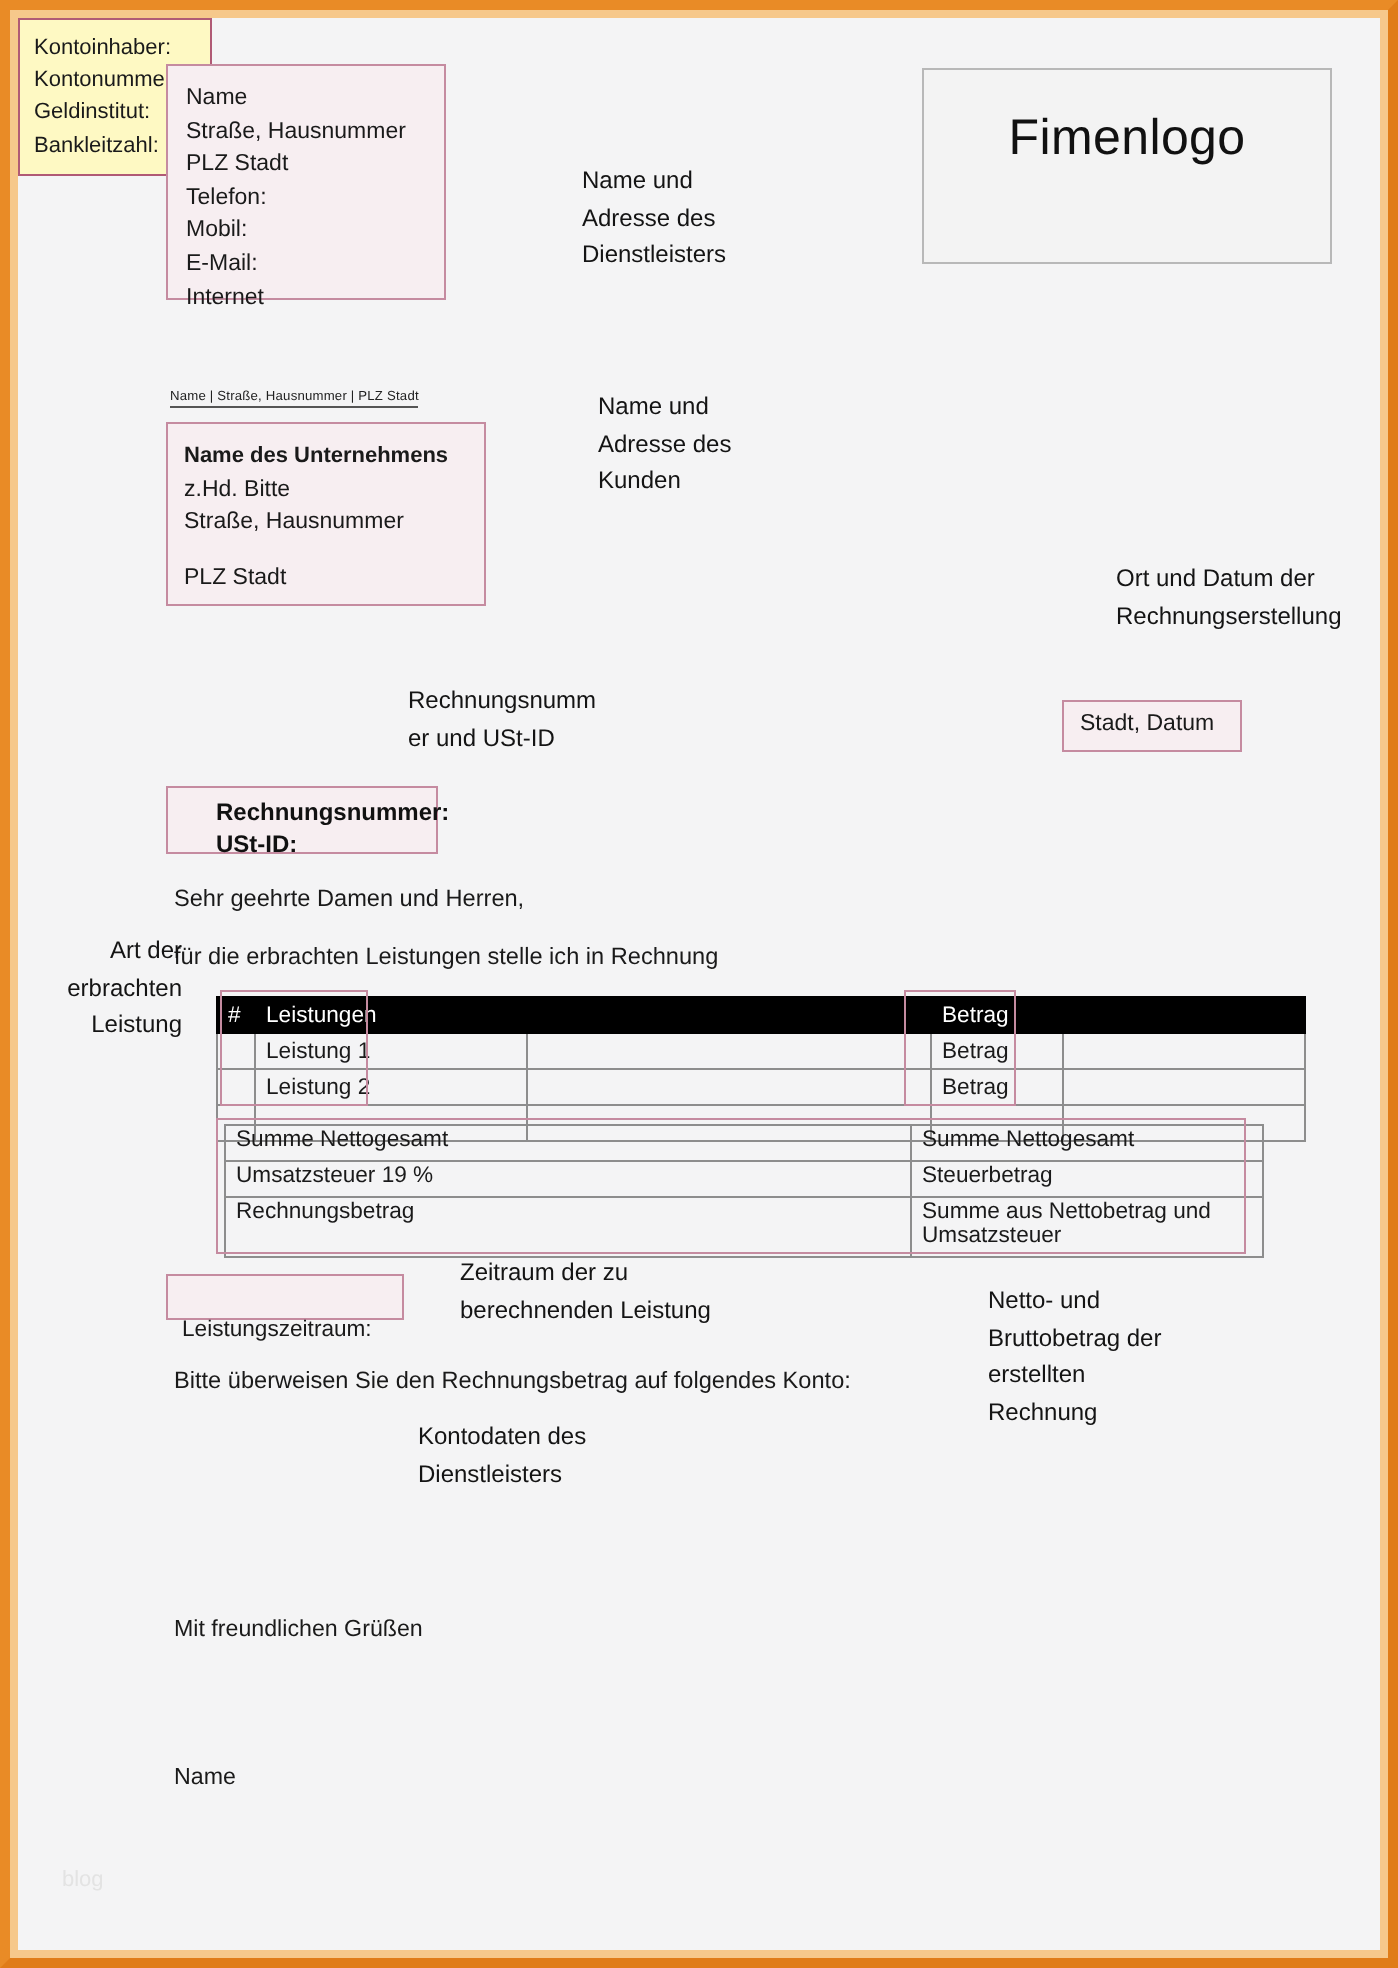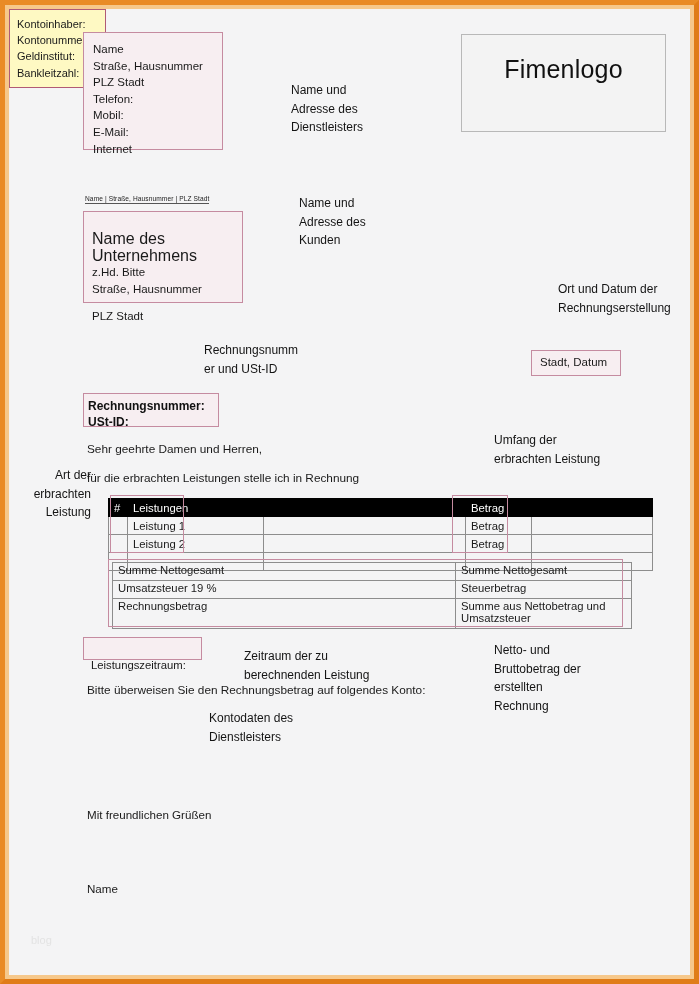--- a/index.html
+++ b/index.html
@@ -120,27 +120,27 @@
   .cust-box {
     left: 74px; top: 202px;
     width: 160px; height: 92px;
     padding: 8px 0 0 8px;
   }
   .cust-box .line {
     font-size: 11.5px;
     line-height: 16.6px;
     color: #1a1a1a;
   }
-  .cust-box .bold { font-weight: normal; font-size: 16px; margin-top: 11px; }
+  .cust-box .bold { font-weight: bold; font-size: 11px; }
   .cust-box .gap { height: 11px; }
 
   .num-box {
     left: 74px; top: 384px;
     width: 136px; height: 34px;
-    padding: 5px 0 0 4px;
+    padding: 5px 0 0 24px;
   }
   .num-box .line {
     font-weight: bold;
     font-size: 12px;
     line-height: 15.5px;
     color: #111;
   }
 
   .date-box {
     left: 522px; top: 341px;
@@ -286,22 +286,20 @@
       <div class="line">USt-ID:</div>
     </div>
 
     <div class="txt" style="left:78px; top:432px; font-size:11.8px;">Sehr geehrte Damen und Herren,</div>
     <div class="txt" style="left:78px; top:461px; font-size:11.8px;">für die erbrachten Leistungen stelle ich in Rechnung</div>
 
     <div class="annot annot-right" style="left:0px; top:442px; width:82px;">Art der
 erbrachten
 Leistung</div>
 
-    <div class="annot" style="left:485px; top:422px;">Umfang der
-erbrachten Leistung</div>
     <div class="annot" style="left:485px; top:632px;">Netto- und
 Bruttobetrag der
 erstellten
 Rechnung</div>
 
     <table class="items-table">
       <thead>
         <tr>
           <th class="col-hash">#</th>
           <th class="col-desc">Leistungen</th>
@@ -352,21 +350,21 @@
           <td class="t-left">Rechnungsbetrag</td>
           <td class="t-right">Summe aus Nettobetrag und Umsatzsteuer</td>
         </tr>
       </tbody>
     </table>
     <div class="ov ov-totals"></div>
 
     <div class="hl period-box">
       <div class="line">Leistungszeitraum:</div>
     </div>
-    <div class="annot" style="left:235px; top:618px;margin-top:20px;">Zeitraum der zu
+    <div class="annot" style="left:221px; top:618px;">Zeitraum der zu
 berechnenden Leistung</div>
 
     <div class="txt" style="left:78px; top:673px; font-size:11.8px;">Bitte überweisen Sie den Rechnungsbetrag auf folgendes Konto:</div>
 
     <div class="bank-box">
       <div class="line" style="white-space:pre-line;">Kontoinhaber:
 Kontonummer
 Geldinstitut:
 Bankleitzahl:</div>
     </div>

